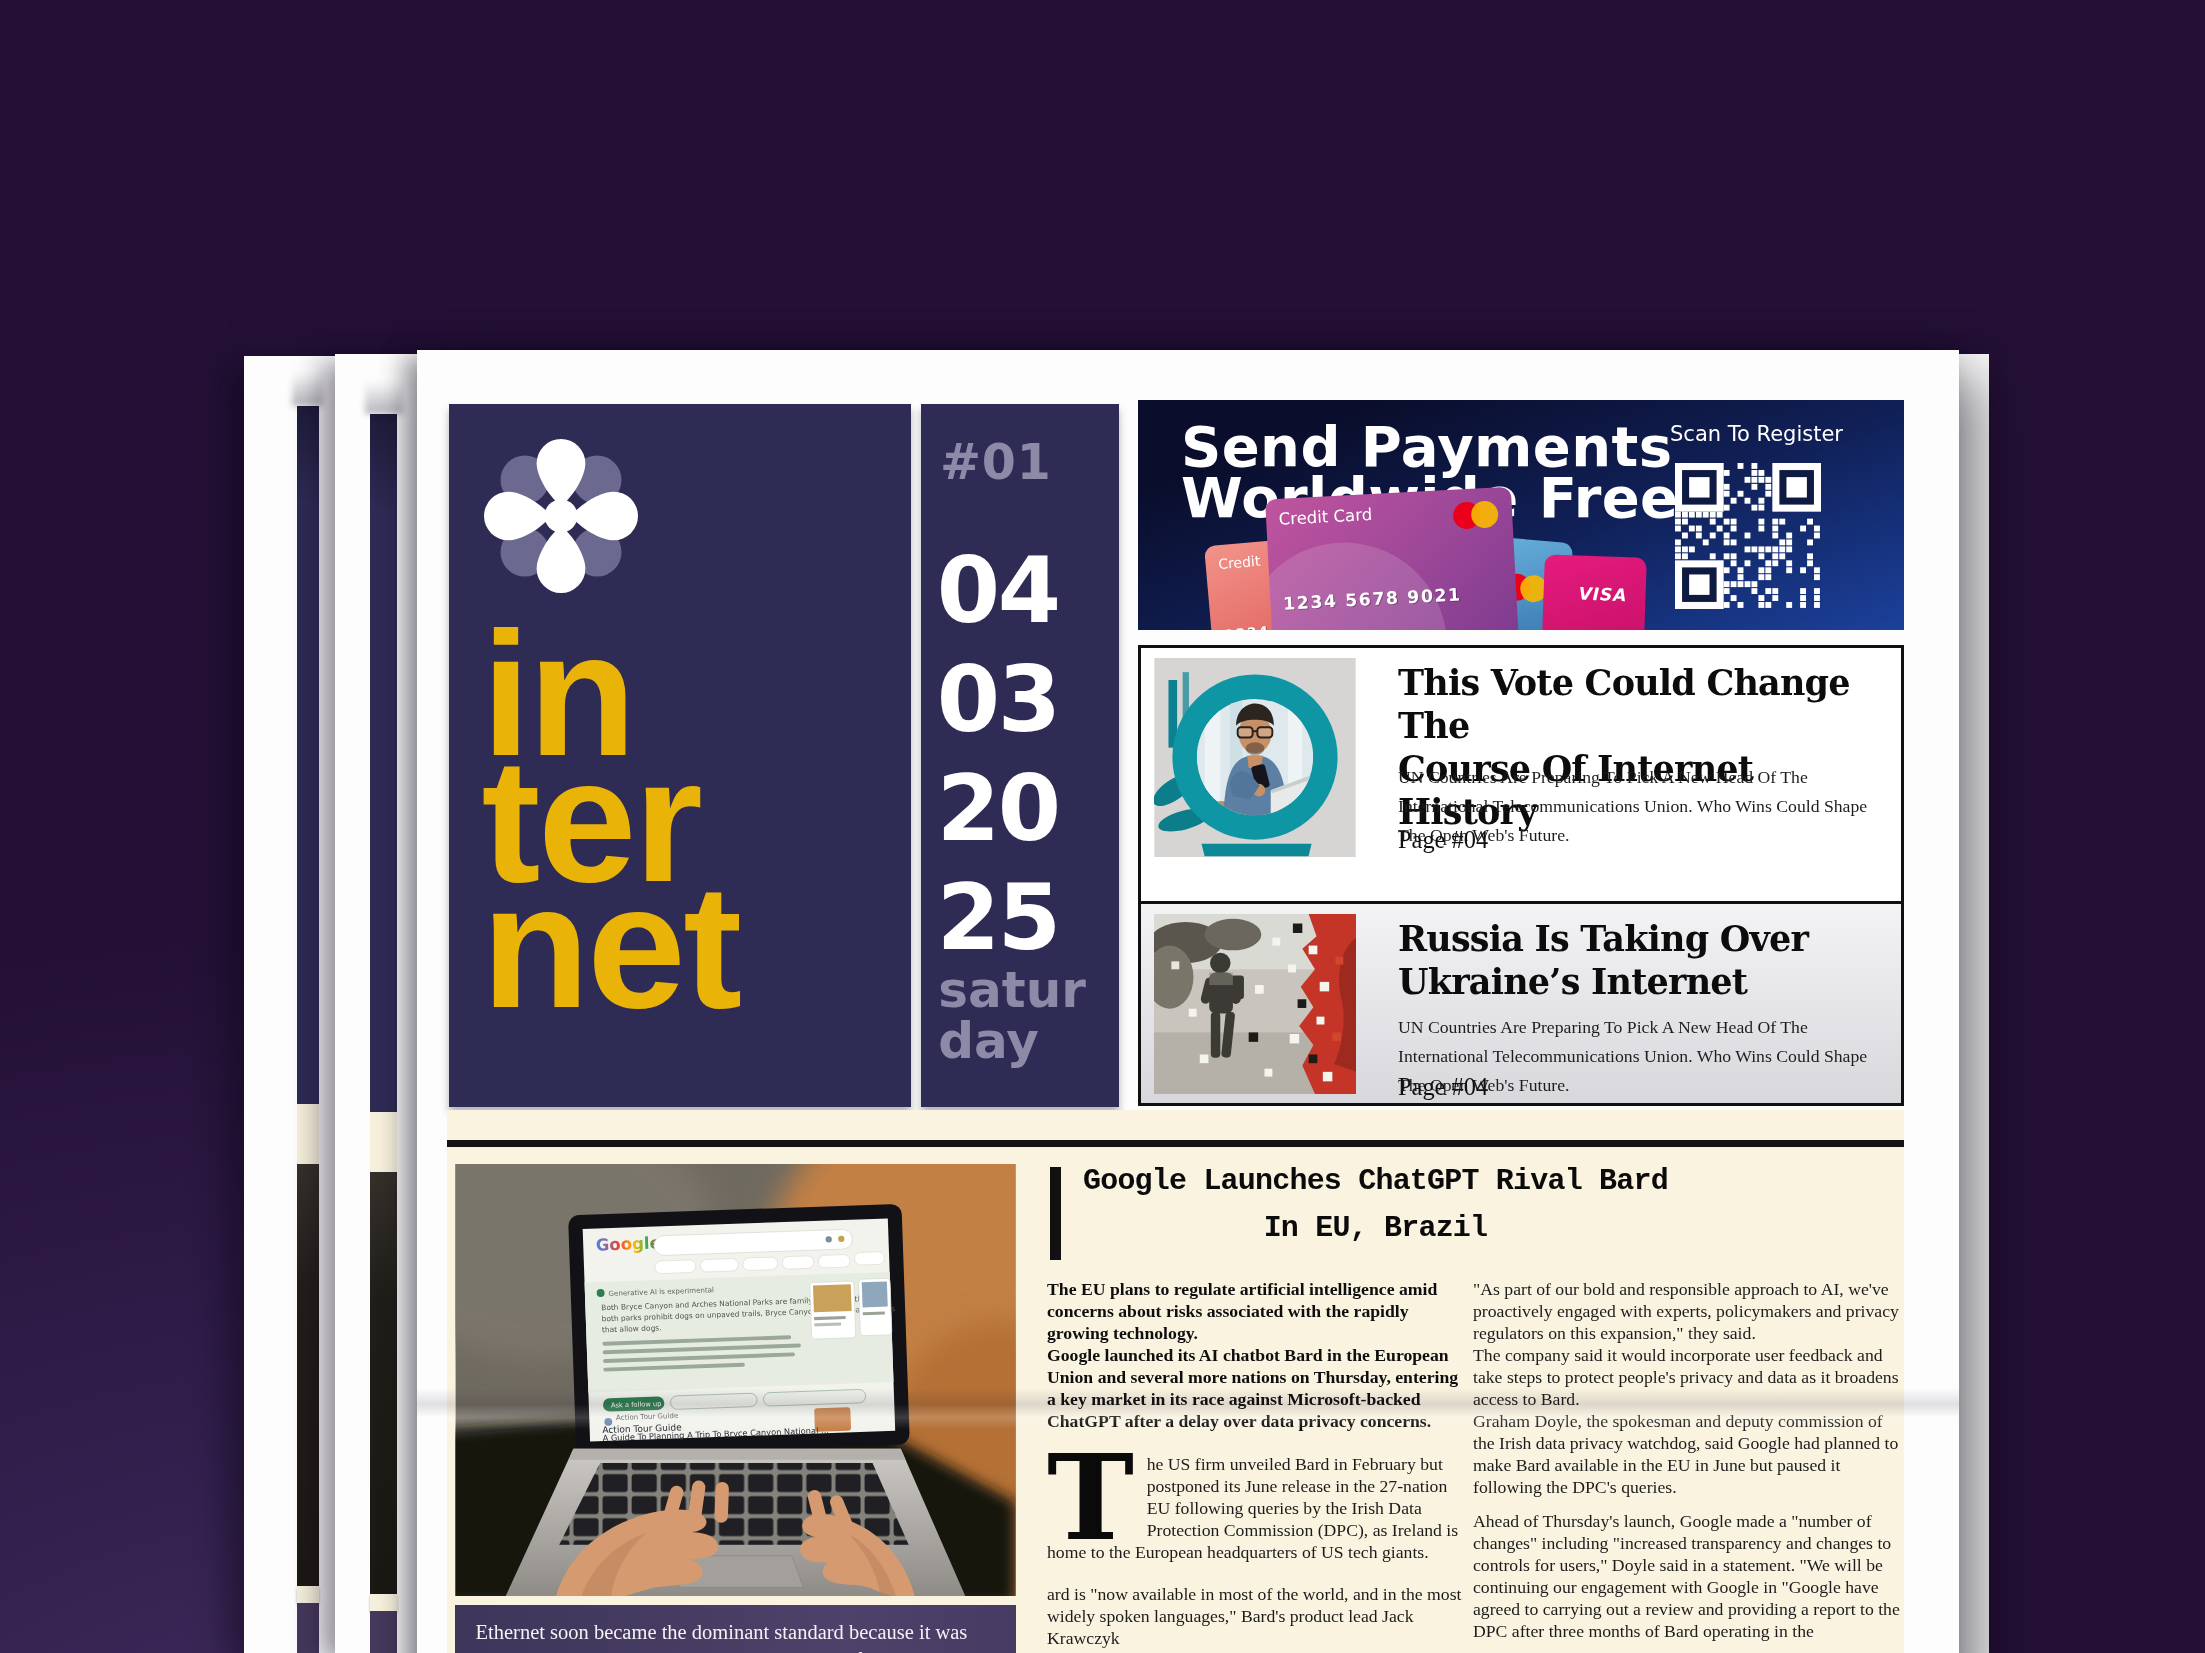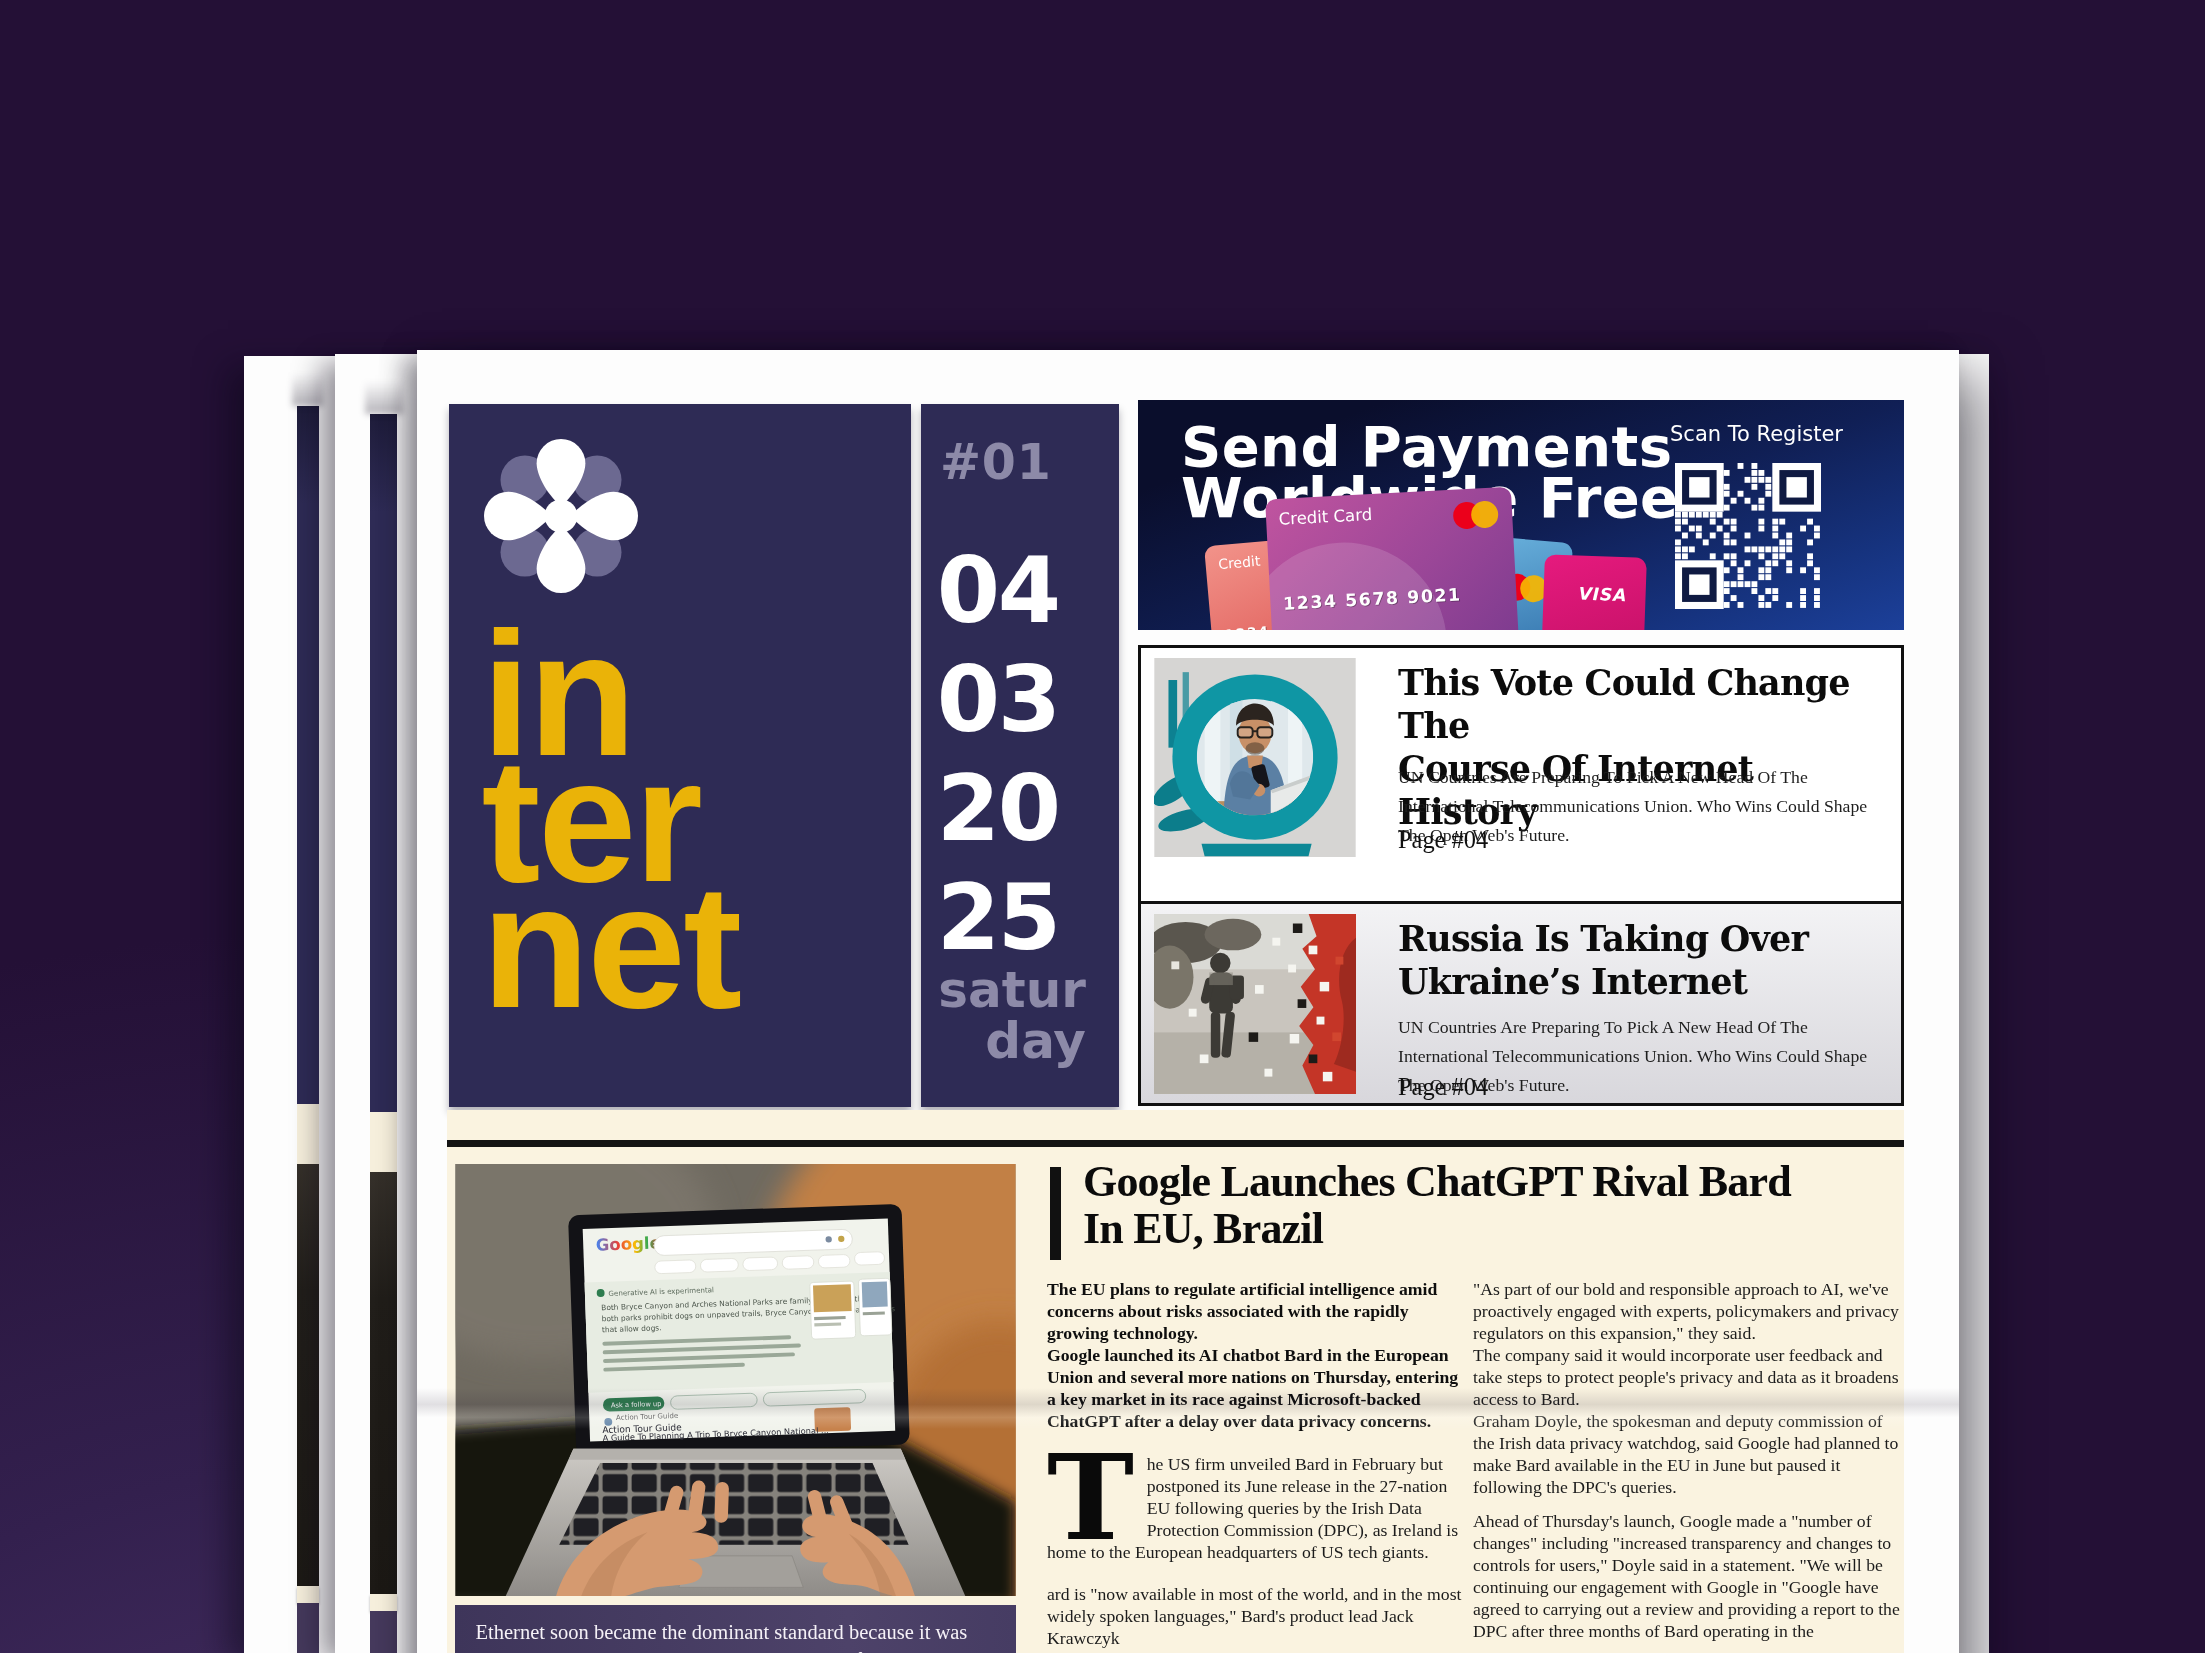--- a/index.html
+++ b/index.html
@@ -23,21 +23,21 @@
   #stripe2{left:35px;top:60px;width:27px;}
   .seg-navy{height:698px;background:linear-gradient(180deg,#1e1c3a 0%,#2e2b55 14%,#2e2b55 100%);}
   .seg-cream1{height:60px;background:#f6efdc;}
   .seg-dark{height:422px;background:linear-gradient(180deg,#35302a 0%,#211e1a 30%,#1c1915 100%);}
   .seg-cream2{height:17.3px;background:#f6efdc;box-shadow:0 1.6px 2.4px rgba(0,0,0,.3);}
   .seg-cap{height:102px;background:#45395c;}
   
   #masthead{left:31.5px;top:54px;width:462px;height:703px;background:#2e2b55;box-shadow:0 5.5px 7.9px rgba(10,8,25,.3);}
   #mast-title{position:absolute;left:33px;top:227px;color:#eab308;
     font-family:Liberation Sans, sans-serif;font-weight:bold;font-size:177px;line-height:126px;letter-spacing:-2.4px;}
-  #datecol{left:504px;top:54px;width:198px;height:703px;background:#2e2b55;box-shadow:0 5.5px 7.9px rgba(10,8,25,.3);text-align:right;}
+  #datecol{left:504px;top:54px;width:198px;height:703px;background:#2e2b55;box-shadow:0 5.5px 7.9px rgba(10,8,25,.3);}
   #issue{position:absolute;left:19px;top:30px;font-size:49px;font-weight:800;color:#8d8aa8;letter-spacing:0.8px;}
   #dates{position:absolute;left:15.8px;top:132px;font-size:91px;line-height:109px;font-weight:800;color:#ffffff;letter-spacing:-2.4px;}
   #weekday{position:absolute;left:17.3px;top:561px;font-size:50px;line-height:51px;font-weight:700;color:#8d8aa8;}
   
   #banner{left:721px;top:50px;width:766px;height:230px;overflow:hidden;
      background:linear-gradient(160deg,#0a0e2c 18%,#101f55 55%,#16337f 82%,#1c409a 100%);}
   #banner-title{position:absolute;left:43px;top:20.5px;color:#fff;font-size:56px;line-height:51px;font-weight:700;letter-spacing:0.4px;}
   #scan-label{position:absolute;left:532px;top:22px;color:#fff;font-size:21px;font-weight:500;}
   #qr{position:absolute;left:537px;top:63px;}
   .ccard{position:absolute;border-radius:11px;color:#fff;overflow:hidden;}
@@ -53,22 +53,22 @@
     font-size:35px;line-height:43px;font-weight:700;letter-spacing:-0.8px;color:#0c0c0c;}
   .tcard .sub{position:absolute;left:257px;top:115px;width:488px;font-family:"Liberation Serif", serif;
     font-size:17.7px;line-height:29px;color:#1e1e1e;}
   .tcard .pref{position:absolute;left:257px;top:178px;font-family:"Liberation Serif", serif;font-size:24.4px;color:#111;}
   #tcard2 .sub{top:109px;}
   #tcard2 .pref{top:169px;}
   
   #cream{left:30px;top:760px;width:1457px;height:579px;background:#faf3e0;}
   #divider{left:30px;top:790px;width:1457px;height:7px;background:#141414;}
   #hbar{left:633px;top:817px;width:11px;height:93px;background:#111;}
-  #headline{left:666px;top:808px;font-family:Liberation Serif, serif;font-size:44px;line-height:47px;
-    font-weight:700;letter-spacing:-0.8px;color:#0b0b0b;}
+  #headline{left:666px;top:808px;font-family:Liberation Mono, monospace;font-size:30px;line-height:47px;
+    font-weight:700;letter-spacing:-0.8px;color:#0b0b0b;text-align:center;}
   .col{position:absolute;top:928px;font-family:"Liberation Serif", serif;font-size:17.7px;line-height:22px;color:#1c1c1c;}
   #lcol{left:630px;width:422px;}
   #rcol{left:1056px;width:429px;}
   .lede p{margin:0;font-weight:700;color:#0e0e0e;}
   #lcol .drop-para{margin-top:20.5px;}
   #dropcap{float:left;font-family:"DejaVu Serif", serif;font-weight:700;font-size:117px;line-height:83px;
     padding:4.7px 12.6px 0 0;color:#0a0a0a;}
   #lcol .p2{margin-top:20.5px;}
   #rcol p{margin:0;}
   #rcol .gap{margin-top:12px;}

